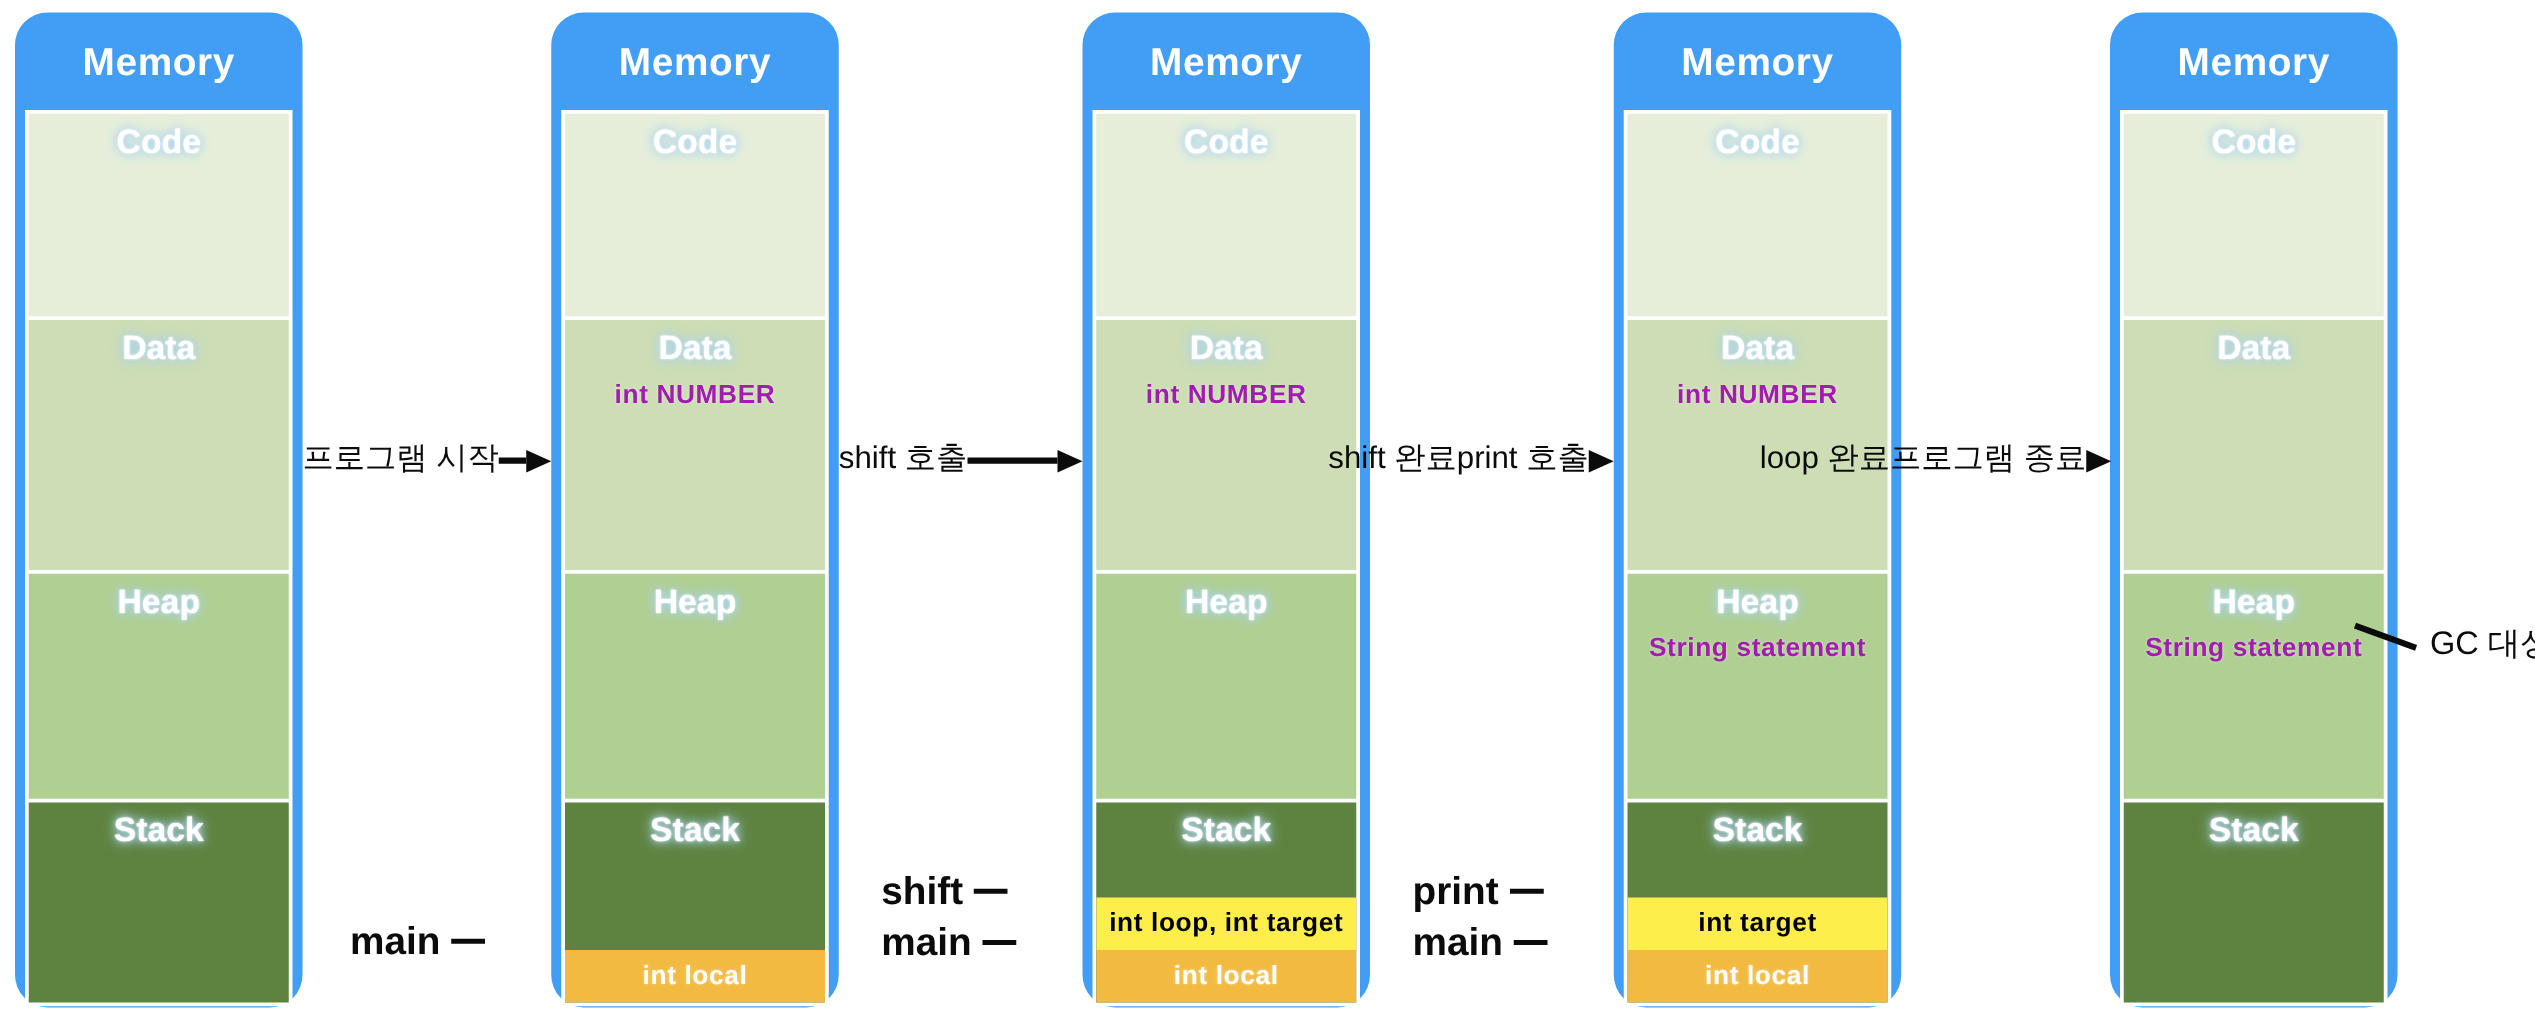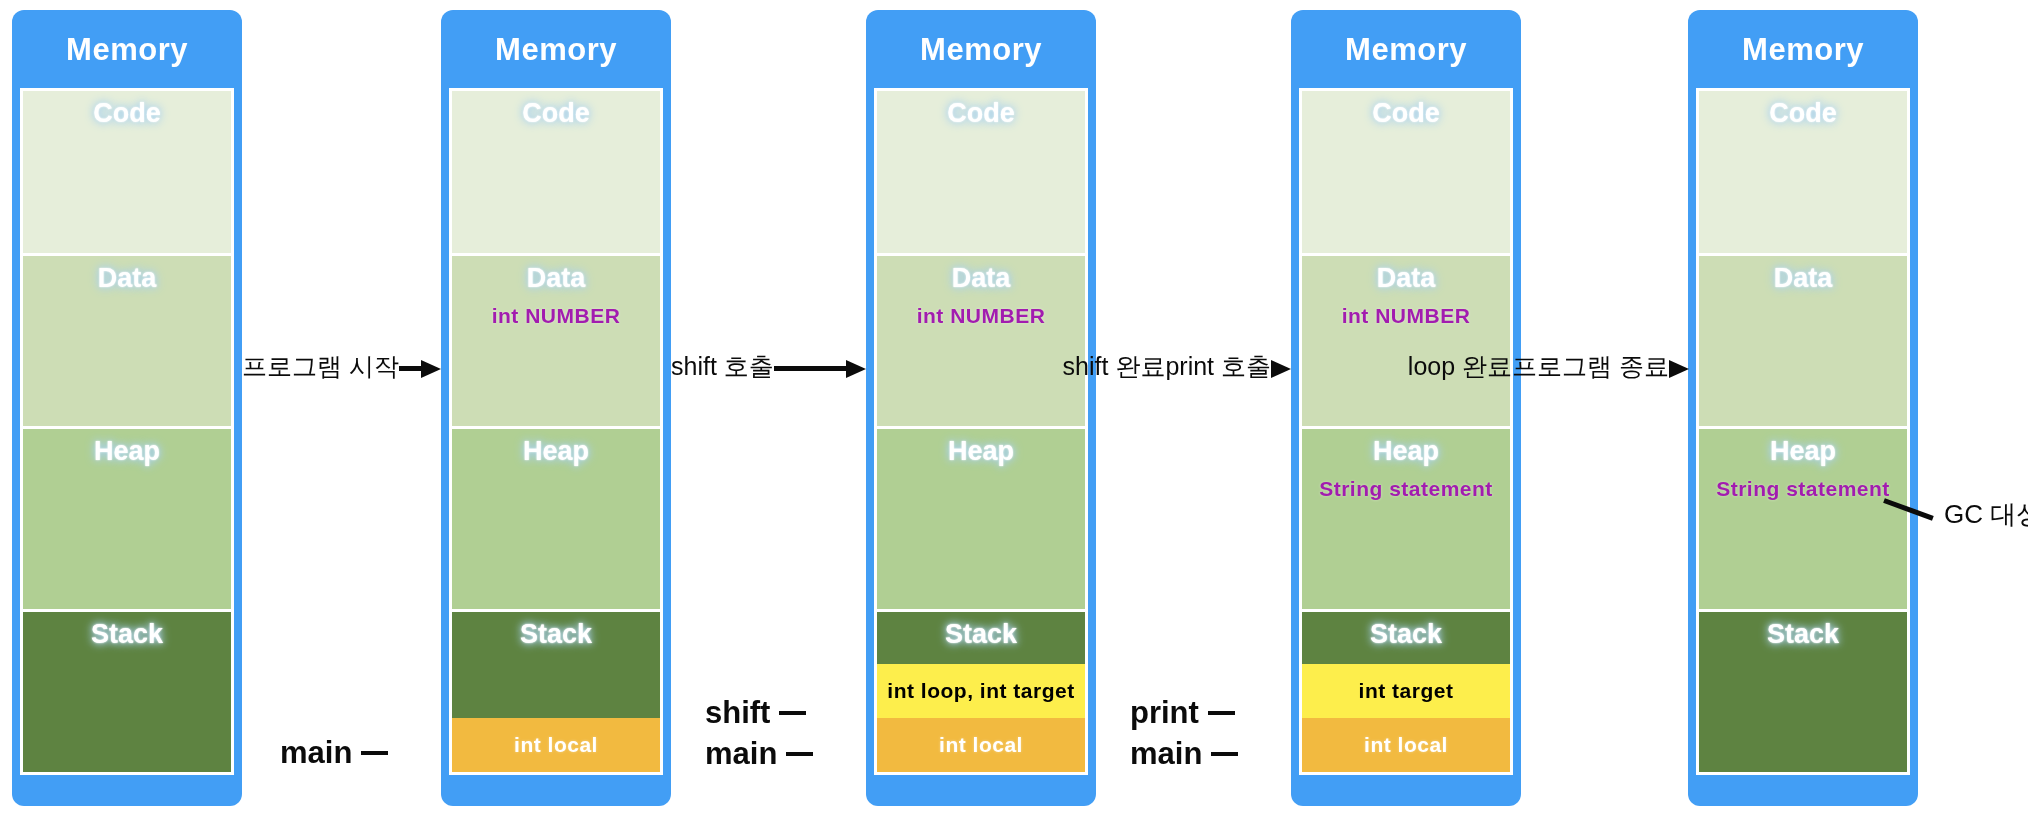--- a/index.html
+++ b/index.html
@@ -13,45 +13,45 @@
     --ink:#0b0b0b;
     --title_glow:#a9d2ef;
   }
   html,body{margin:0;padding:0;background:#ffffff;}
   #canvas{
     position:relative;width:2028px;height:816px;background:#ffffff;overflow:hidden;
     font-family:"Liberation Sans","DejaVu Sans",sans-serif;
   }
   .memcol{
     position:absolute;top:10px;width:230px;height:796px;
-    background:var(--frame_blue);border-radius:12px;
+    background:var(--frame_blue);border-radius:26px;
   }
   .memtitle{
     height:78px;line-height:80px;text-align:center;
     color:#ffffff;font-size:31px;font-weight:bold;letter-spacing:0.5px;
   }
   .inner{
     margin:0 8px;background:#ffffff;padding:3px;
     display:flex;flex-direction:column;gap:3px;
   }
   .sec{position:relative;overflow:hidden;}
   .sec.code{height:162px;background:var(--code_bg);}
-  .sec.data{height:170px;background:var(--data_bg);}
+  .sec.data{height:200px;background:var(--data_bg);}
   .sec.heap{height:180px;background:var(--heap_bg);}
   .sec.stack{height:160px;background:var(--stack_bg);}
   .sec-title{
     margin-top:7px;text-align:center;font-size:27px;font-weight:bold;color:#ffffff;
     text-shadow:0 0 2px #ffffff,0 0 7px var(--title_glow),0 0 11px var(--title_glow);
   }
   .sec-content{
     margin-top:10px;text-align:center;font-size:21px;font-weight:bold;color:#a21caf;
     text-shadow:0 0 3px rgba(255,255,255,0.45);letter-spacing:0.5px;
   }
   .bars{position:absolute;left:0;right:0;bottom:0;}
-  .bar{height:54px;display:flex;align-items:center;justify-content:center;
+  .bar{height:42px;display:flex;align-items:center;justify-content:center;
        font-size:21px;font-weight:bold;letter-spacing:0.5px;}
   .bar.yellow{background:var(--bar_yellow);color:#000000;}
   .bar.orange{background:var(--bar_orange);color:#ffffff;text-shadow:0 0 3px rgba(255,255,255,0.4);}
   .arrow-group{
     position:absolute;top:328px;height:76px;
     display:flex;flex-direction:row;justify-content:flex-end;align-items:center;
   }
   .arrow-label{font-size:25px;line-height:31px;color:var(--ink);text-align:center;white-space:nowrap;}
   .arrow-graphic{margin-top:5px;width:112px;display:flex;align-items:center;}
   .arrow-shaft{flex:1;height:5px;background:var(--ink);}

